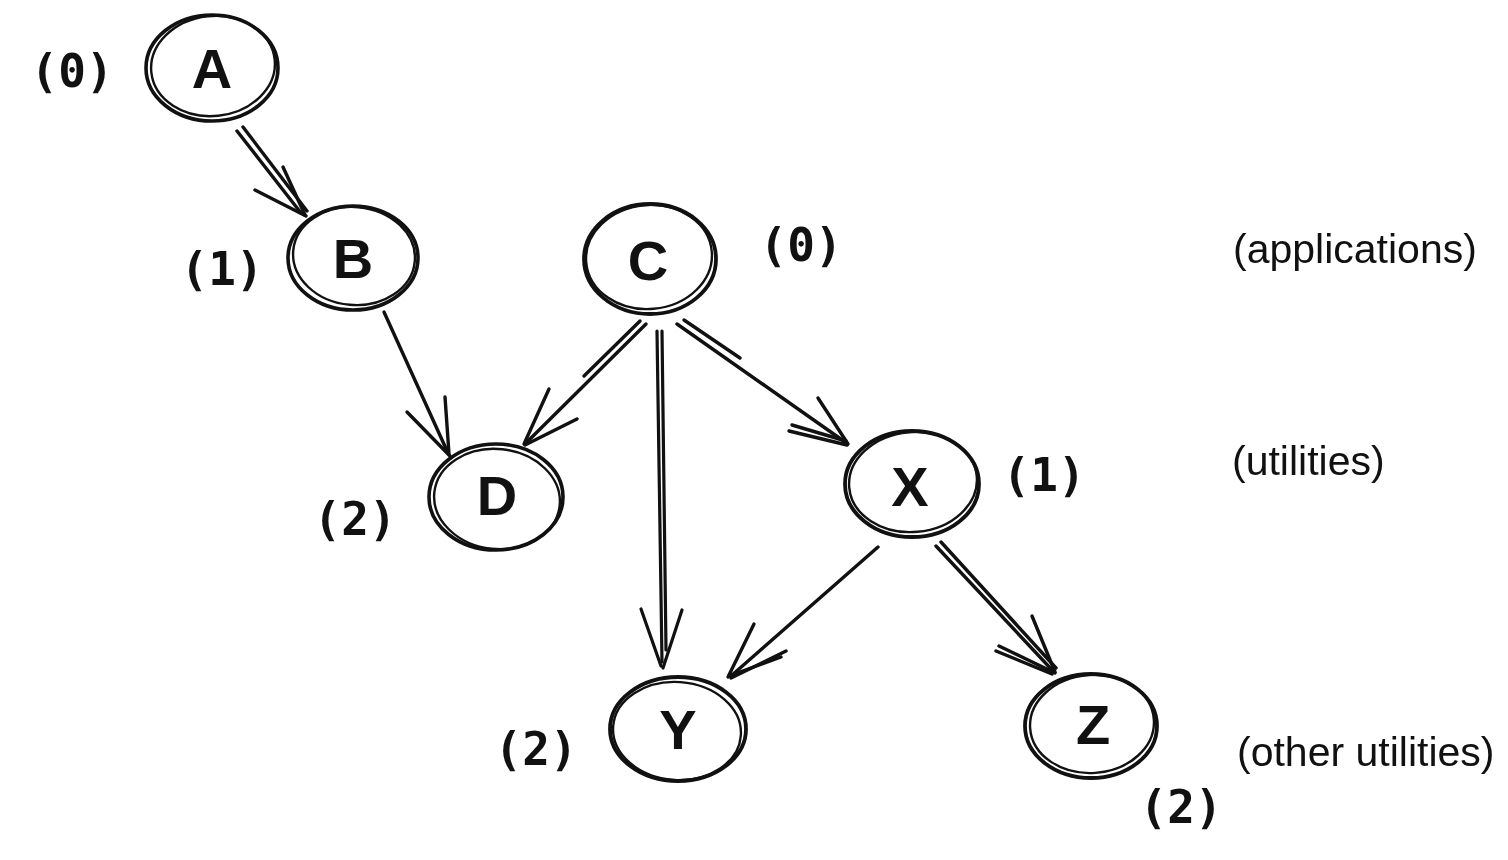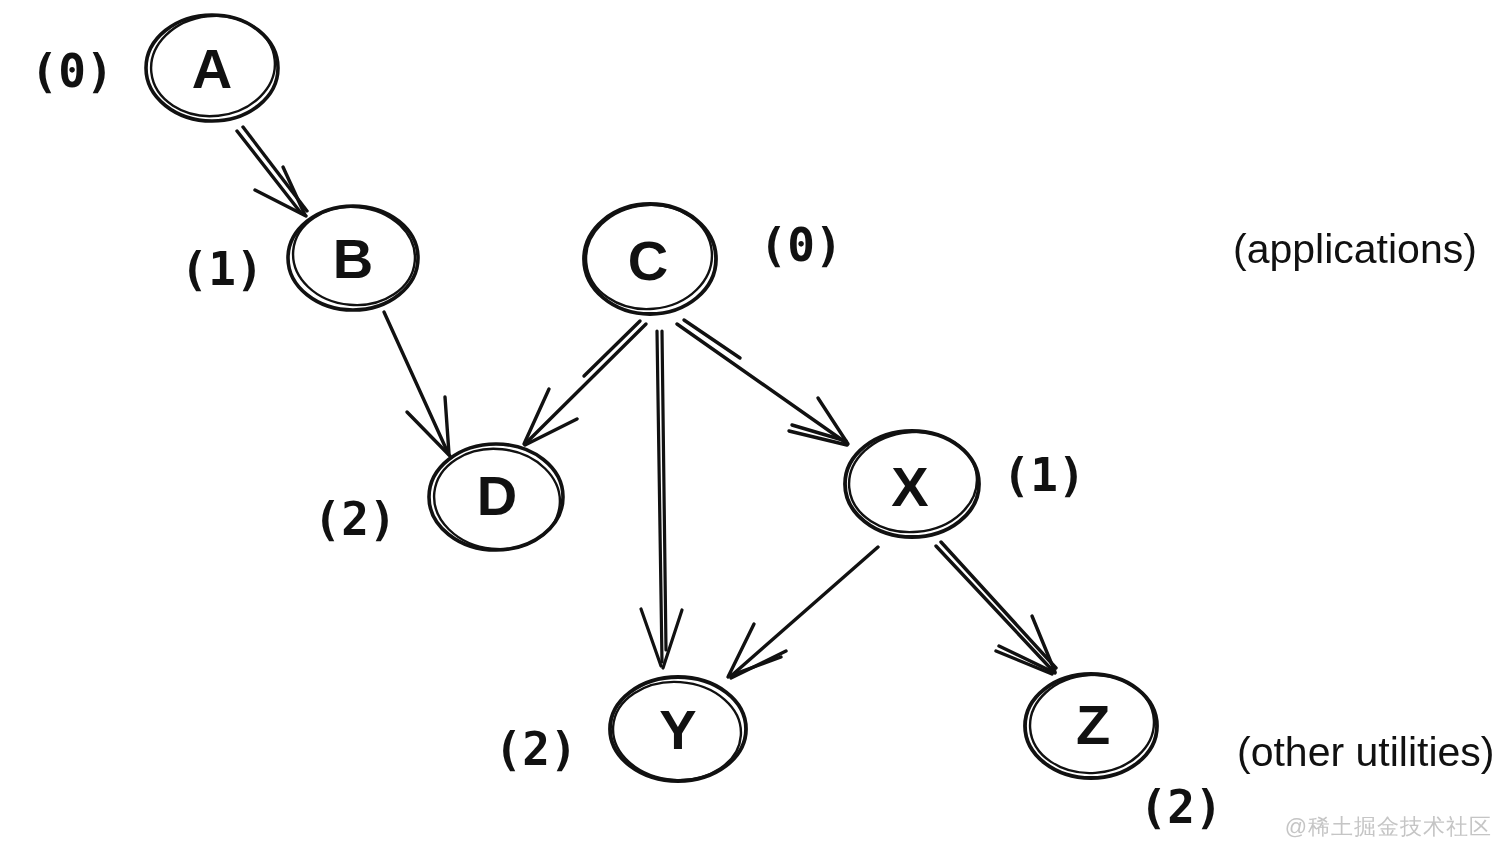--- a/index.html
+++ b/index.html
@@ -148,17 +148,17 @@
 
   <div class="label level-label" style="left:72px;  top:71px;">(0)</div>
   <div class="label level-label" style="left:222px; top:269px;">(1)</div>
   <div class="label level-label" style="left:801px; top:245px;">(0)</div>
   <div class="label level-label" style="left:355px; top:519px;">(2)</div>
   <div class="label level-label" style="left:1044px; top:475px;">(1)</div>
   <div class="label level-label" style="left:536px; top:749px;">(2)</div>
   <div class="label level-label" style="left:1181px; top:807px;">(2)</div>
 
   <div class="label row-label" style="left:1233px; top:249px;">(applications)</div>
+  <div class="label row-label" style="left:1232px; top:461px;">(utilities)</div>
   <div class="label row-label" style="left:1237px; top:724px;margin-top:28px;">(other utilities)</div>
 
-  <div class="label watermark">@稀土掘金技术社区</div>
 
 </div>
 
 </body></html>

